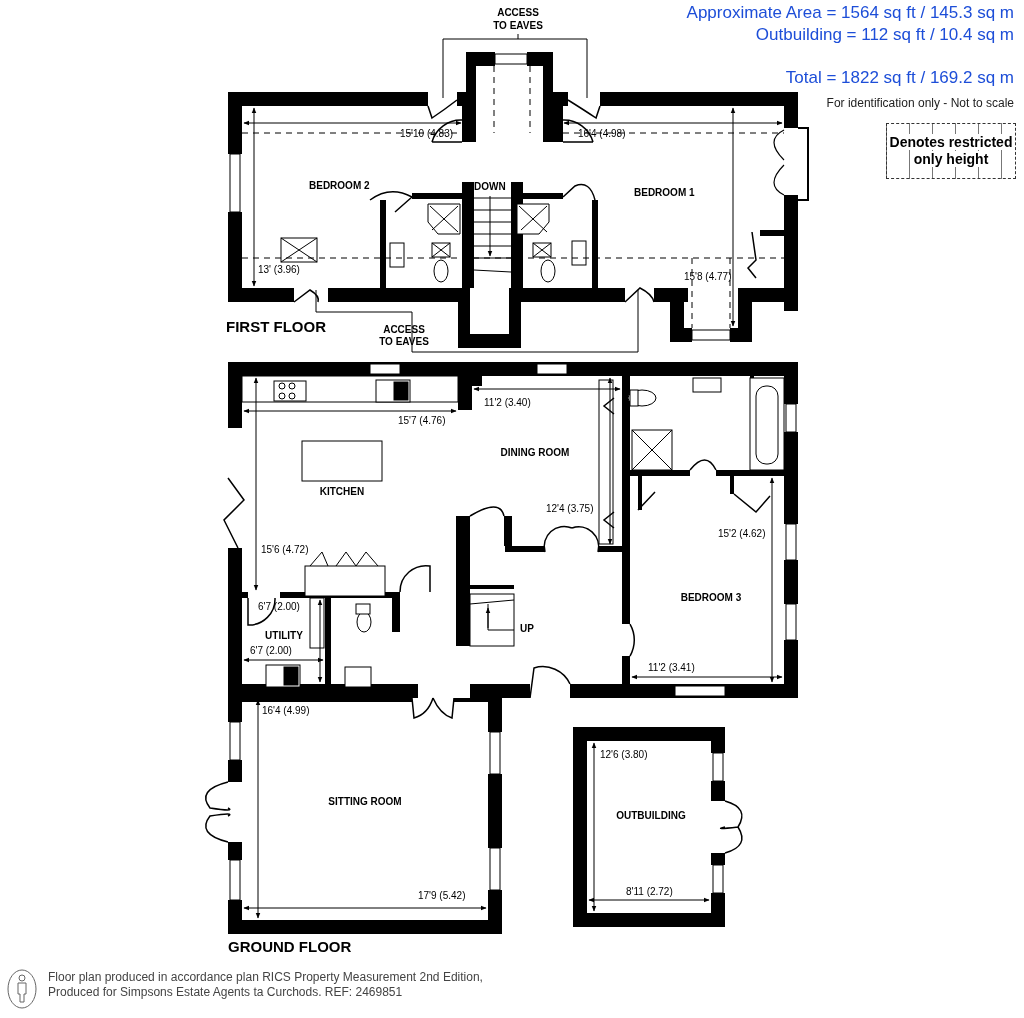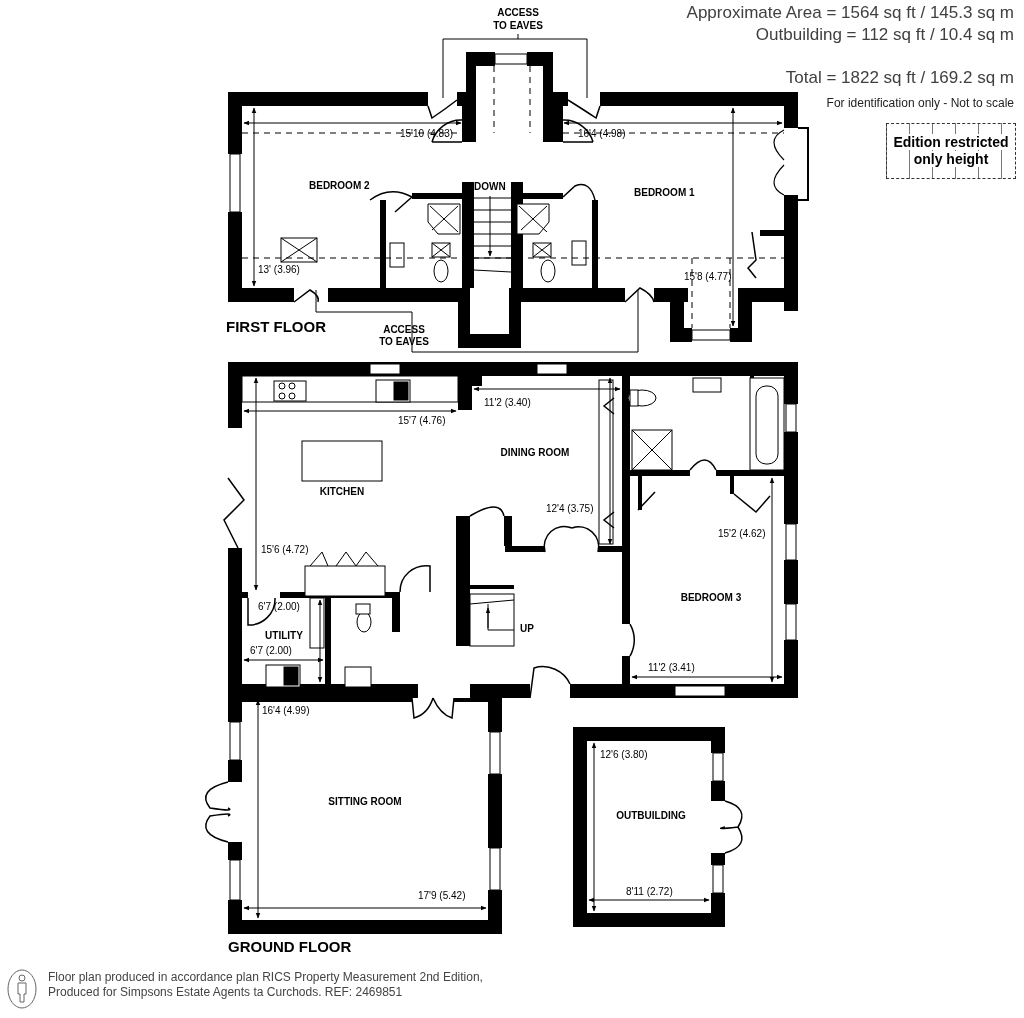--- a/index.html
+++ b/index.html
@@ -1,18 +1,18 @@
 <!DOCTYPE html>
 <html><head>
 <meta charset="utf-8">
 <style>
   html,body{margin:0;padding:0;background:#ffffff;}
   body{width:1024px;height:1018px;position:relative;overflow:hidden;font-family:"Liberation Sans",sans-serif;color:#000;}
   .abs{position:absolute;}
-  .areas{right:10px;top:2px;text-align:right;font-size:17px;line-height:22px;color:#404040;}
+  .areas{right:10px;top:2px;text-align:right;font-size:17px;line-height:22px;color:#1d4ed8;}
   .areas div{white-space:nowrap;}
   .areas .total{margin-top:21px;}
   .ident{right:10px;top:96px;font-size:12px;color:#222;}
   .restricted{left:886px;top:123px;width:130px;height:56px;box-sizing:border-box;border:1px dashed #333;
     font-weight:bold;font-size:14px;text-align:center;line-height:17px;padding-top:10px;
     background-image:repeating-linear-gradient(90deg,transparent 0 22px,#777 22px 23px);background-size:23px 100%;}
   .restricted span{background:#fff;}
   svg{position:absolute;left:0;top:0;}
   .lbl{font-family:"Liberation Sans",sans-serif;font-weight:bold;font-size:10px;}
   .dim{font-family:"Liberation Sans",sans-serif;font-size:10px;}
@@ -23,21 +23,21 @@
 </head>
 <body>
 
 <div class="abs areas">
   <div>Approximate Area = 1564 sq ft / 145.3 sq m</div>
   <div>Outbuilding = 112 sq ft / 10.4 sq m</div>
   <div class="total">Total = 1822 sq ft / 169.2 sq m</div>
 </div>
 <div class="abs ident">For identification only - Not to scale</div>
 <div class="abs restricted">
-  <span>Edition restricted</span><br>
+  <span>Denotes restricted</span><br>
   <span>only height</span>
 </div>
 
 <svg width="1024" height="1018" viewBox="0 0 1024 1018">
   <defs>
     <marker id="ah" viewBox="0 0 10 10" refX="9" refY="5" markerWidth="6" markerHeight="6" orient="auto-start-reverse">
       <path d="M0,1 L10,5 L0,9 z" fill="#000"></path>
     </marker>
   </defs>
 

